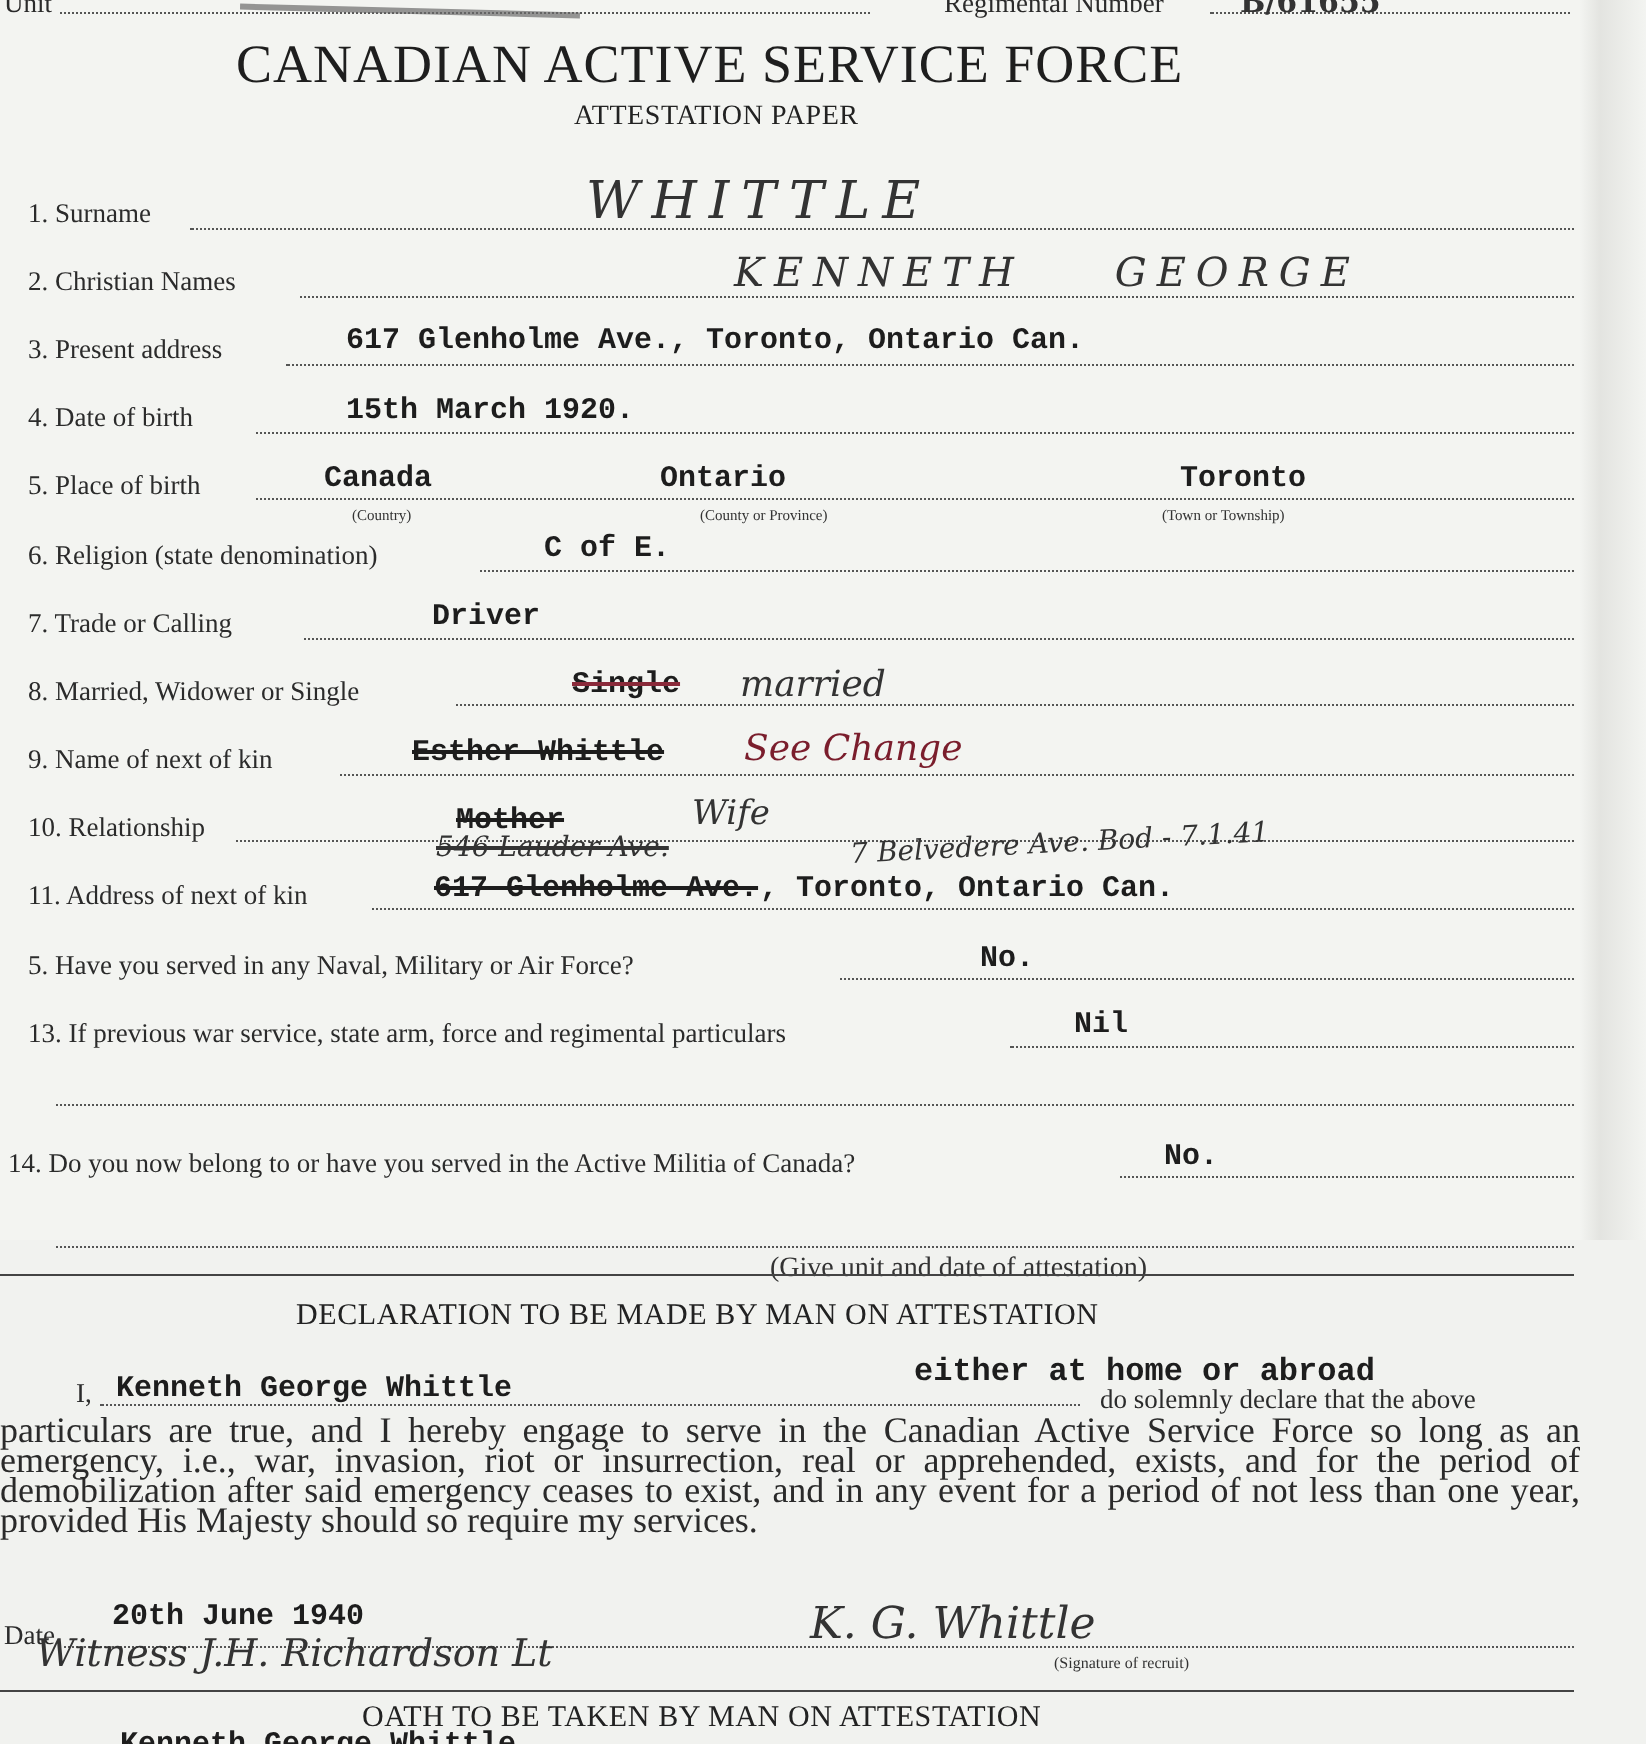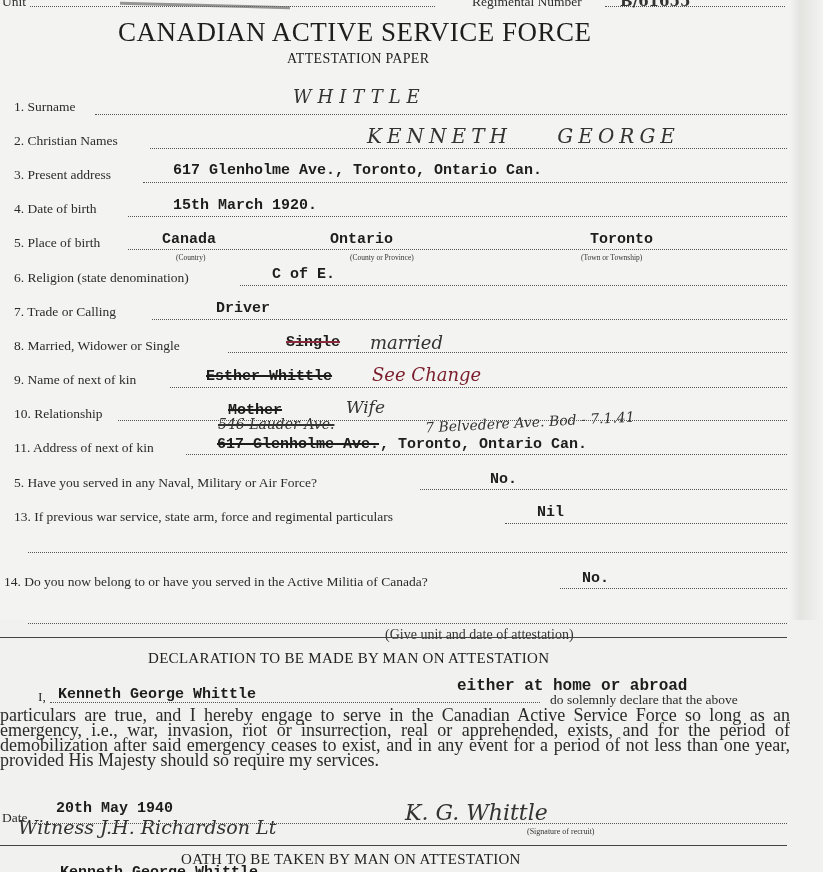--- a/index.html
+++ b/index.html
@@ -43,21 +43,21 @@
 
   <span class="abs lbl" style="left:472px; top:-6px;">Regimental Number</span>
   <div class="dots" style="left:605px; top:6px; width:180px;"></div>
   <span class="abs hand" style="left:620px; top:-8px; font-size:15px; font-weight:bold; font-style:normal;">B/61655</span>
 
   <div class="abs title" style="left:118px; top:17px;">CANADIAN ACTIVE SERVICE FORCE</div>
   <div class="abs subtitle" style="left:287px; top:51px;">ATTESTATION PAPER</div>
 
   <span class="abs lbl" style="left:14px; top:99px;">1. Surname</span>
   <div class="dots" style="left:95px; top:114px; width:692px;"></div>
-  <span class="abs hand" style="left:293px; top:86px; font-size:18px; letter-spacing:6px;">WHITTLE</span>
+  <span class="abs hand" style="left:293px; top:86px; font-size:26px; letter-spacing:6px;">WHITTLE</span>
 
   <span class="abs lbl" style="left:14px; top:133px;">2. Christian Names</span>
   <div class="dots" style="left:150px; top:148px; width:637px;"></div>
   <span class="abs hand" style="left:367px; top:124px; font-size:20px; letter-spacing:5px; white-space:pre;">KENNETH    GEORGE</span>
 
   <span class="abs lbl" style="left:14px; top:167px;">3. Present address</span>
   <div class="dots" style="left:143px; top:182px; width:644px;"></div>
   <span class="abs tw" style="left:173px; top:162px;">617 Glenholme Ave., Toronto, Ontario Can.</span>
 
   <span class="abs lbl" style="left:14px; top:201px;">4. Date of birth</span>
@@ -125,21 +125,21 @@
   <span class="abs lbl" style="left:38px; top:689px;">I,</span>
   <div class="dots" style="left:50px; top:702px; width:490px;"></div>
   <span class="abs tw" style="left:58px; top:686px;">Kenneth George Whittle</span>
   <span class="abs tw" style="left:457px; top:677px; font-size:16px;">either at home or abroad</span>
   <span class="abs lbl" style="left:550px; top:692px;">do solemnly declare that the above</span>
 
   <div class="abs para" style="left:0; top:708px; width:790px; text-align:justify;">particulars are true, and I hereby engage to serve in the Canadian Active Service Force so long as an emergency, i.e., war, invasion, riot or insurrection, real or apprehended, exists, and for the period of demobilization after said emergency ceases to exist, and in any event for a period of not less than one year, provided His Majesty should so require my services.</div>
 
   <span class="abs lbl" style="left:2px; top:810px;">Date</span>
   <div class="dots" style="left:32px; top:823px; width:755px;"></div>
-  <span class="abs tw" style="left:56px; top:800px;">20th May 1940</span>
+  <span class="abs tw" style="left:56px; top:800px;">20th June 1940</span>
 
   <span class="abs hand" style="left:18px; top:816px; font-size:19px;">Witness J.H. Richardson Lt</span>
   <span class="abs hand" style="left:405px; top:800px; font-size:22px;">K. G. Whittle</span>
   <span class="abs cap" style="left:527px; top:827px; font-size:8px;">(Signature of recruit)</span>
   <div class="rule" style="left:0; top:845px; width:787px;"></div>
 
   <div class="abs section-title" style="left:181px; top:851px;">OATH TO BE TAKEN BY MAN ON ATTESTATION</div>
   <span class="abs tw" style="left:60px; top:864px;">Kenneth George Whittle</span>
 
   <div class="margin-stamp"></div>

